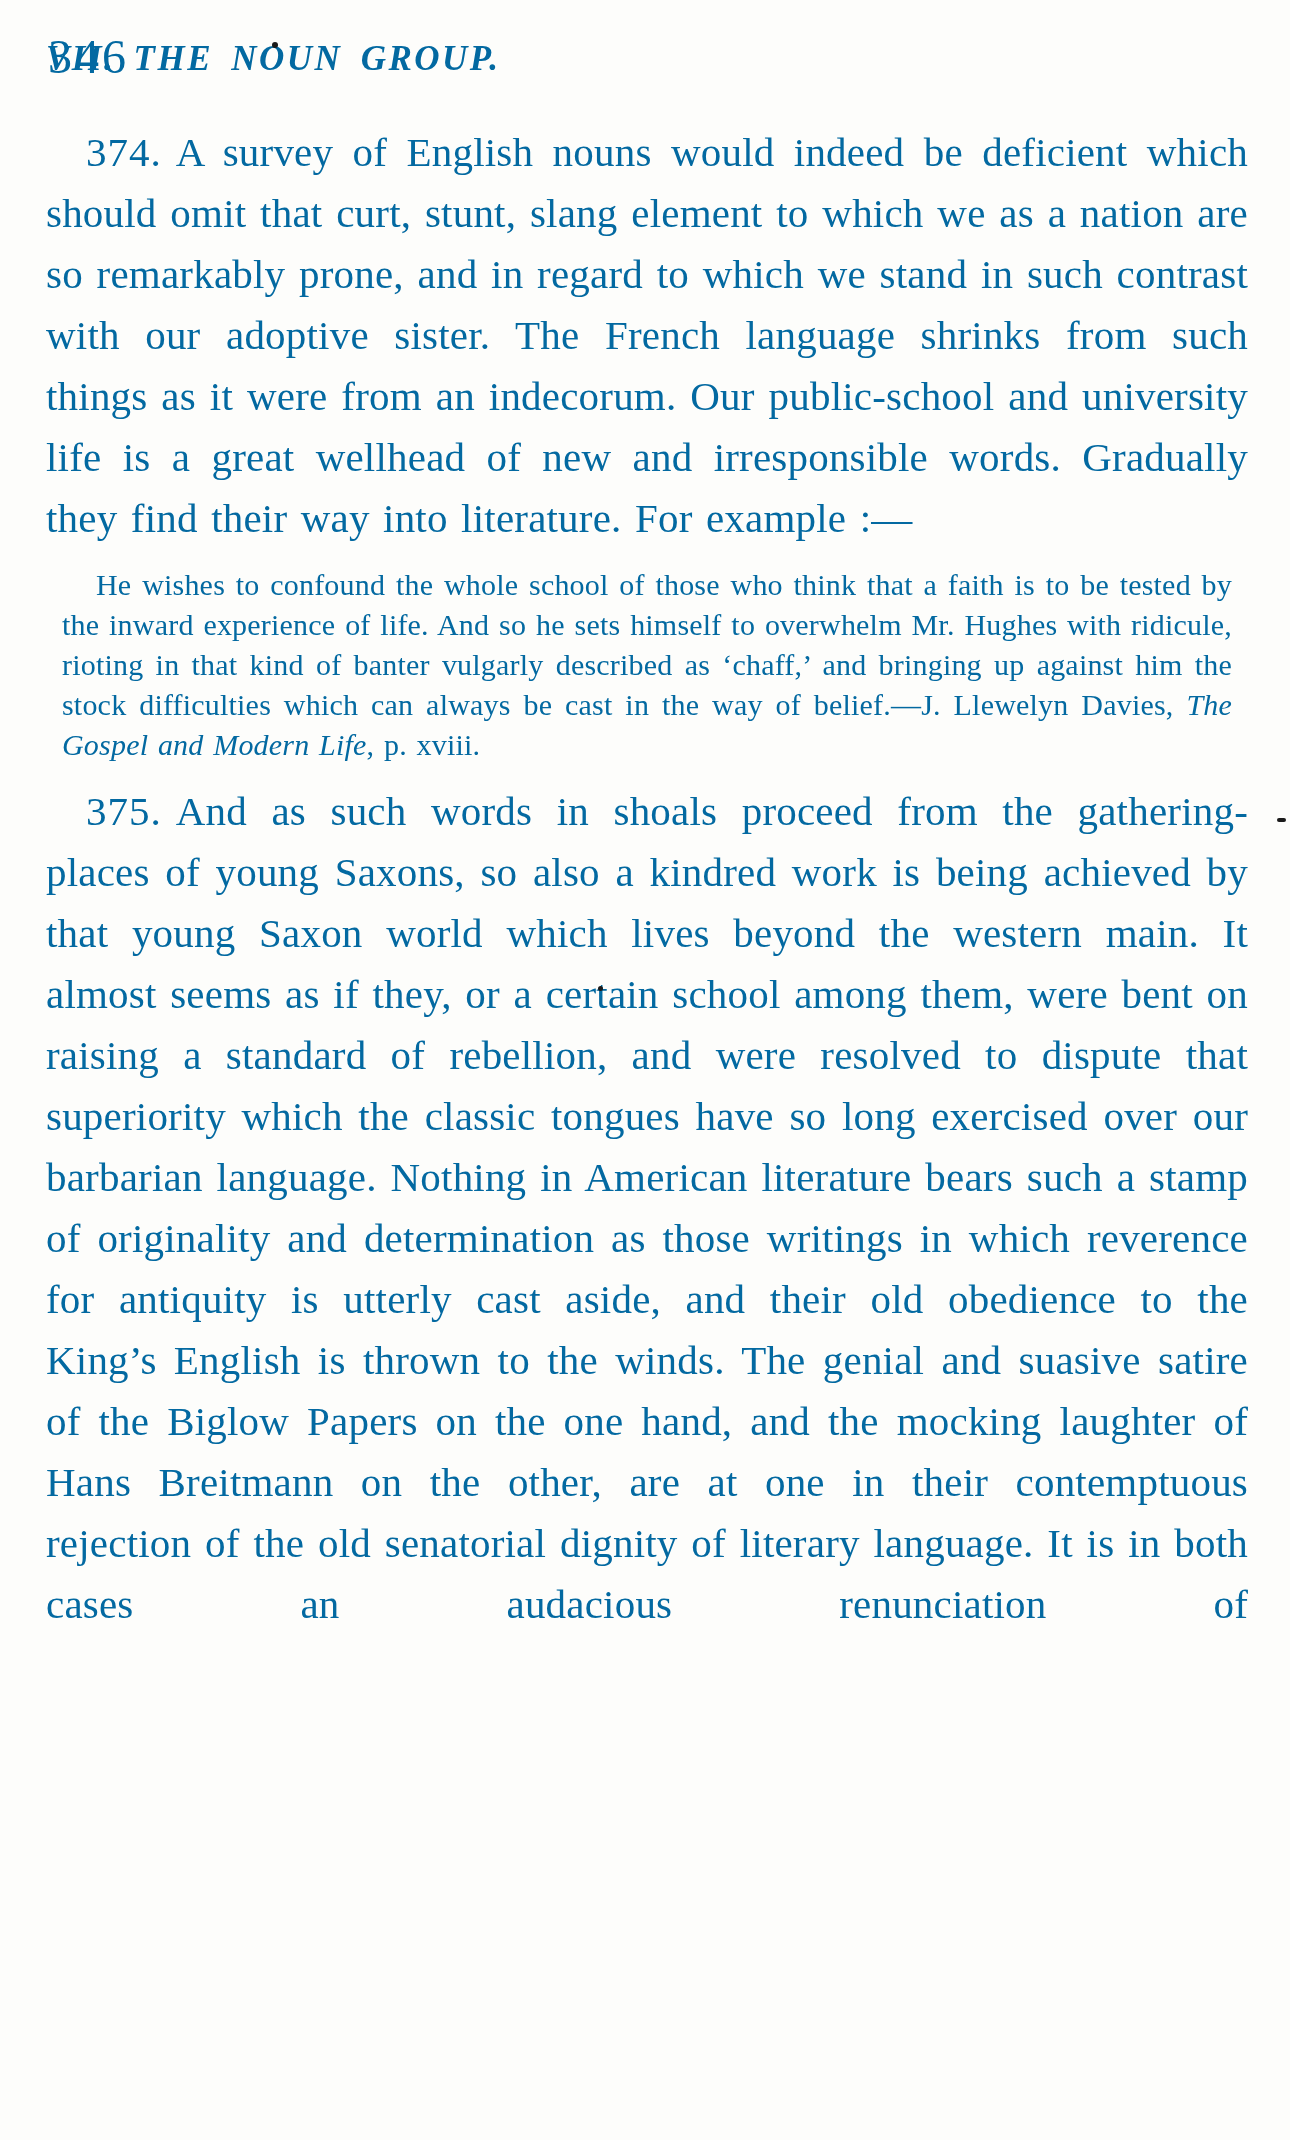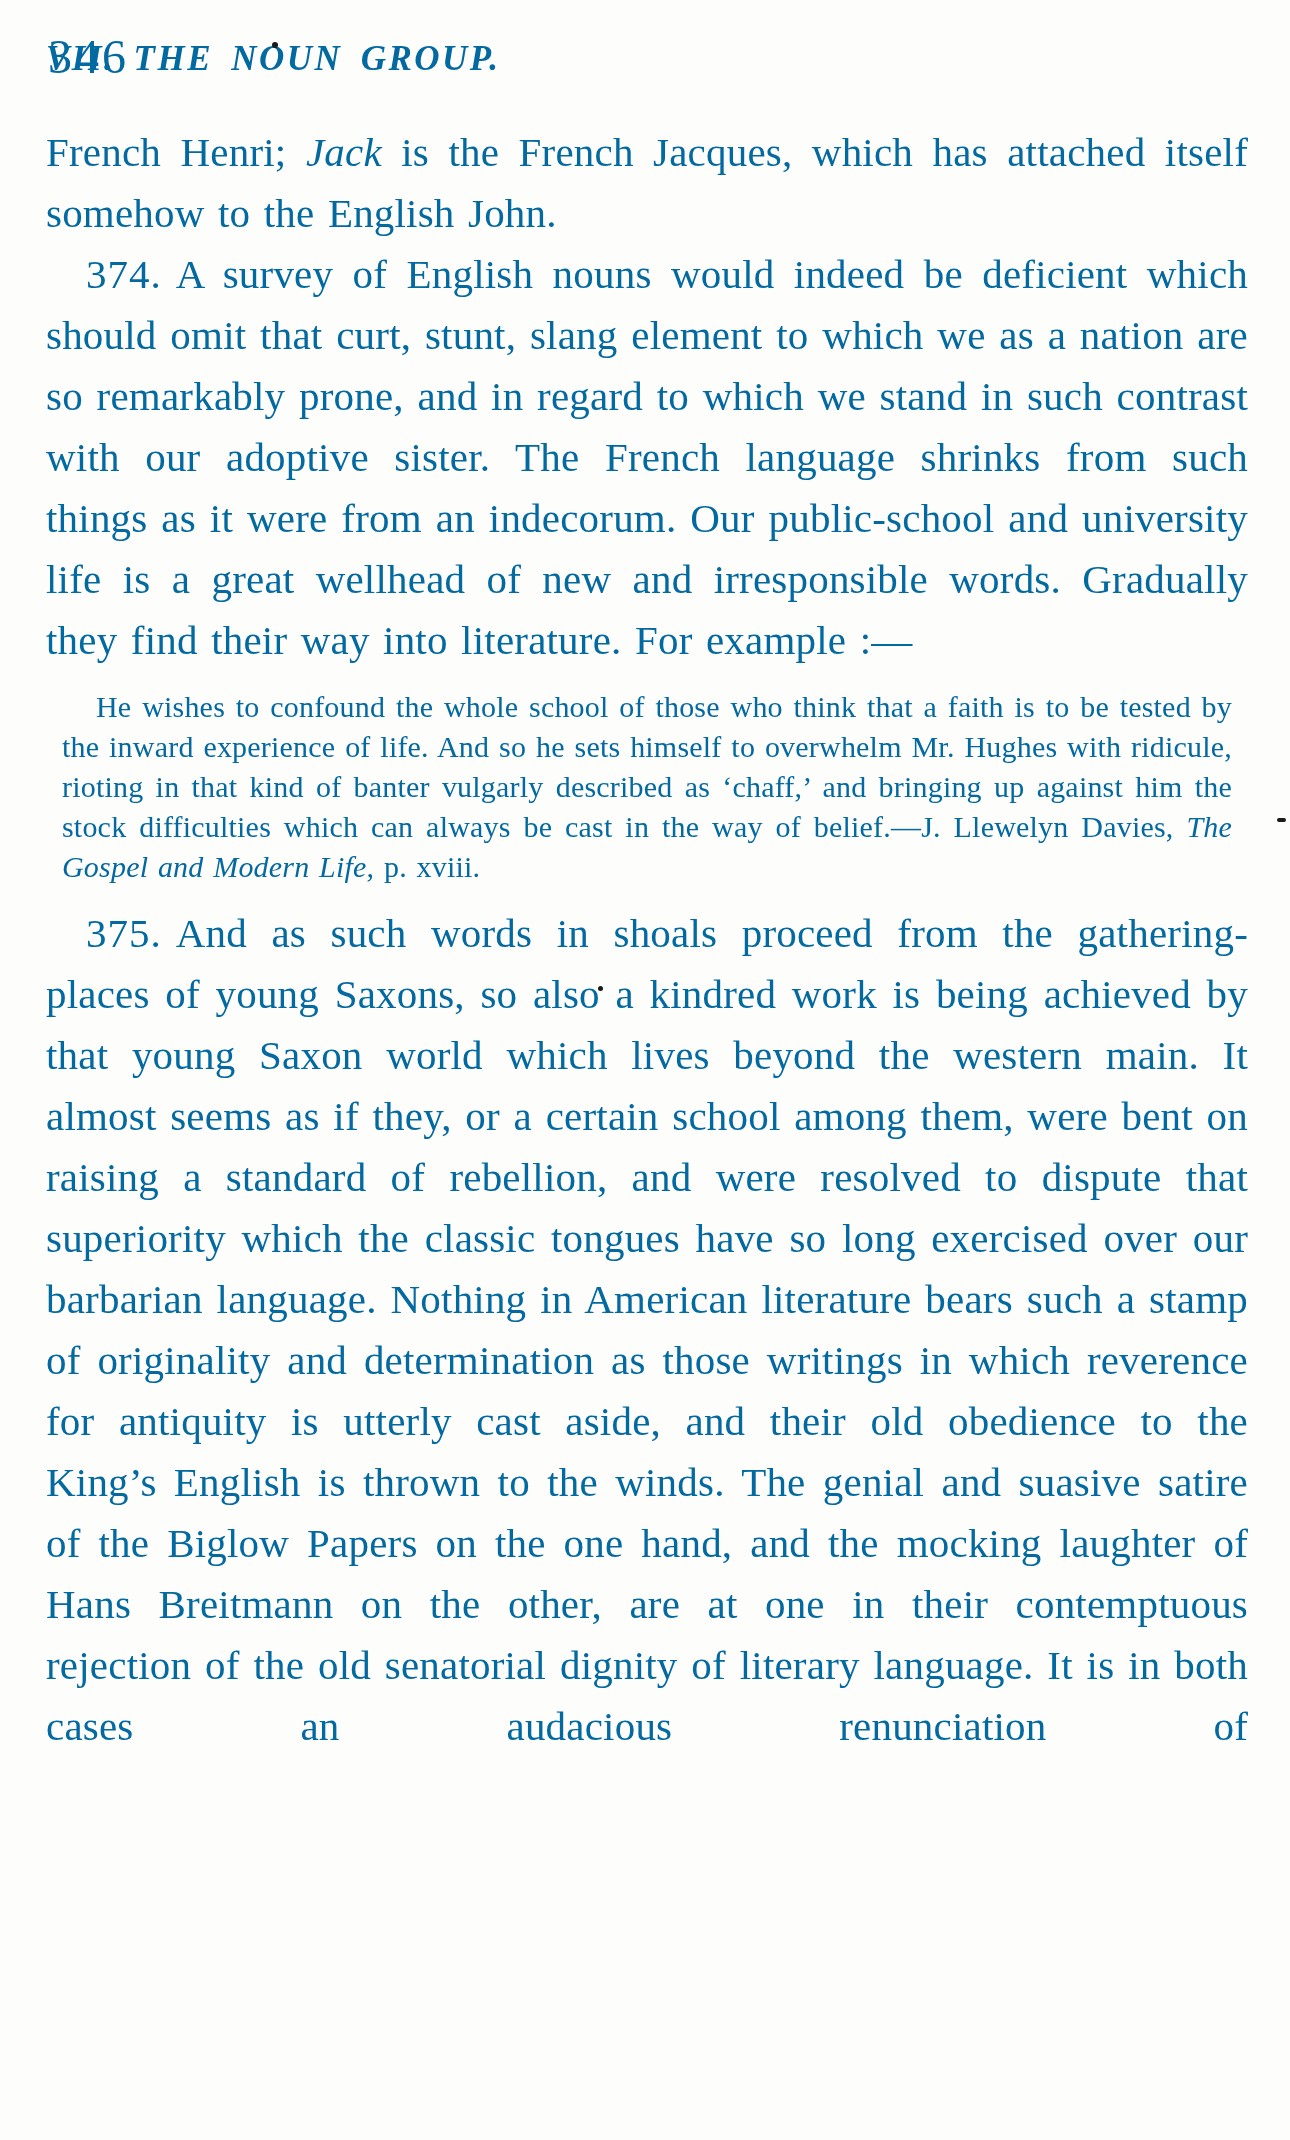--- a/index.html
+++ b/index.html
@@ -95,21 +95,20 @@
 
 <div class="page">
 
   <header class="running-head">
     <span class="page-num">346</span>
     <span class="head-title">VII. THE NOUN GROUP.</span>
   </header>
 
   <main>
 
-    <p class="para"><span>French Henri; </span><span class="ital">Jack</span><span> is the French Jacques, which has attached itself somehow to the English John.</span></p>
 
     <p class="para indent"><span class="para-num">374.</span><span>A survey of English nouns would indeed be deficient which should omit that curt, stunt, slang element to which we as a nation are so remarkably prone, and in regard to which we stand in such contrast with our adoptive sister. The French language shrinks from such things as it were from an indecorum. Our public-school and university life is a great wellhead of new and irresponsible words. Gradually they find their way into literature. For example :—</span></p>
 
 
     <blockquote class="quote"><span>He wishes to confound the whole school of those who think that a faith is to be tested by the inward experience of life. And so he sets himself to overwhelm Mr. Hughes with ridicule, rioting in that kind of banter vulgarly described as ‘chaff,’ and bringing up against him the stock difficulties which can always be cast in the way of belief.—J. Llewelyn Davies, </span><span class="ital">The Gospel and Modern Life</span><span>, p. xviii.</span></blockquote>
 
     <p class="para indent p375"><span class="para-num">375.</span><span>And as such words in shoals proceed from the gathering-places of young Saxons, so also a kindred work is being achieved by that young Saxon world which lives beyond the western main. It almost seems as if they, or a certain school among them, were bent on raising a standard of rebellion, and were resolved to dispute that superiority which the classic tongues have so long exercised over our barbarian language. Nothing in American literature bears such a stamp of originality and determination as those writings in which reverence for antiquity is utterly cast aside, and their old obedience to the King’s English is thrown to the winds. The genial and suasive satire of the Biglow Papers on the one hand, and the mocking laughter of Hans Breitmann on the other, are at one in their contemptuous rejection of the old senatorial dignity of literary language. It is in both cases an audacious renunciation of</span></p>
 
   </main>
 

